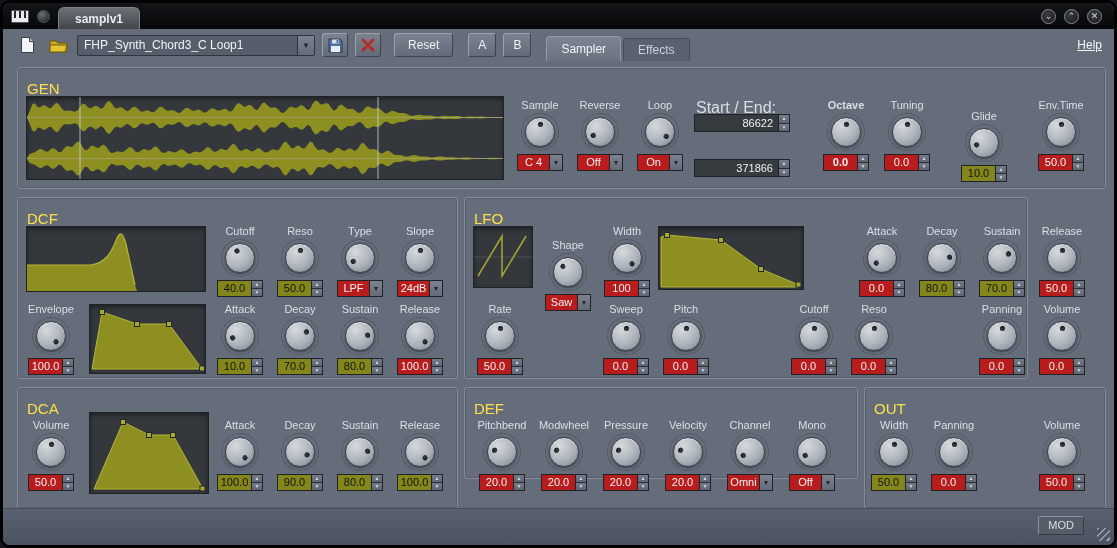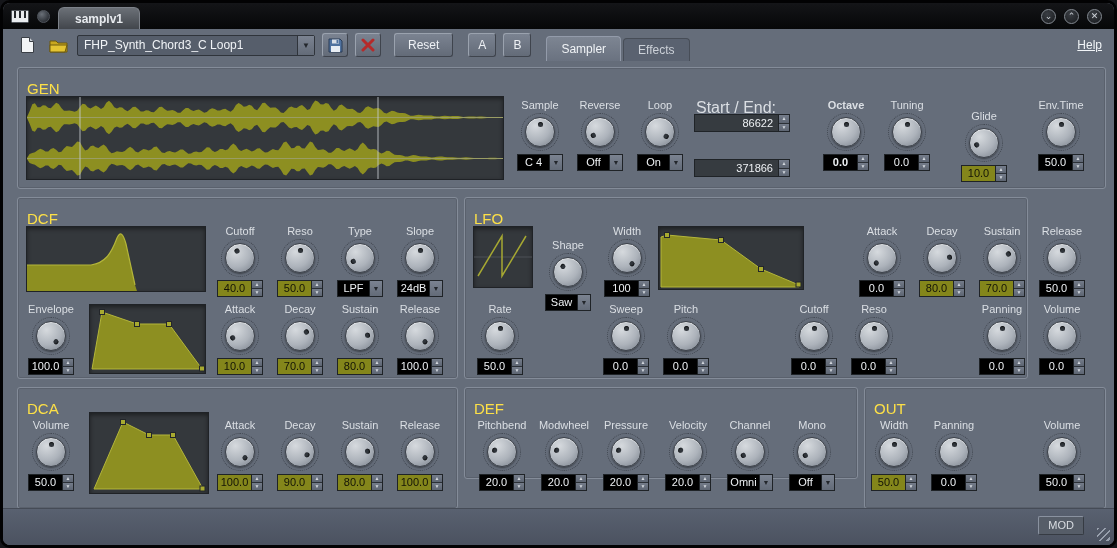--- a/index.html
+++ b/index.html
@@ -70,21 +70,21 @@
     background:radial-gradient(circle at 34% 28%, #d6dade, #adb3bb 55%, #8a919b 85%, #788089);
     border:1px solid #3d424a;
     box-shadow:0 1px 2px rgba(0,0,0,.45), inset 0 1px 1px rgba(255,255,255,.55); }
   .knob::before { content:""; position:absolute; inset:-5px; border-radius:50%;
     border:1px dotted rgba(28,32,38,.5); }
   .ind { position:absolute; inset:0; }
   .ind::after { content:""; position:absolute; left:50%; top:4px; width:5px; height:5px;
     margin-left:-2.5px; border-radius:50%; background:#30353b;
     box-shadow:inset 0 1px 1px rgba(0,0,0,.7); }
 
-  .spin, .combo { width:46px; height:17px; margin:0 auto; background:#000000;
+  .spin, .combo { width:46px; height:17px; margin:0 auto; background:#b91c1c;
     border:1px solid #1f2327; display:flex; align-items:stretch; }
   .spin .sv { flex:1; font-size:11px; color:#eef1f4; line-height:15px; text-align:center; }
   .spin.hl { background:#84861b; }
   .spin.hl .sv { color:#141407; }
   .arr { width:11px; display:flex; flex-direction:column; border-left:1px solid #1f2327; }
   .arr span { flex:1; font-size:5px; line-height:7px; text-align:center; color:#d2d7dd;
     background:linear-gradient(#747c8a,#5d6572); overflow:hidden; }
   .arr span + span { border-top:1px solid #2b3036; }
   .combo .cv { flex:1; font-size:11px; color:#eef1f4; line-height:15px; text-align:center; white-space:nowrap; overflow:hidden; }
   .combo .carr { width:13px; display:flex; align-items:center; justify-content:center;

